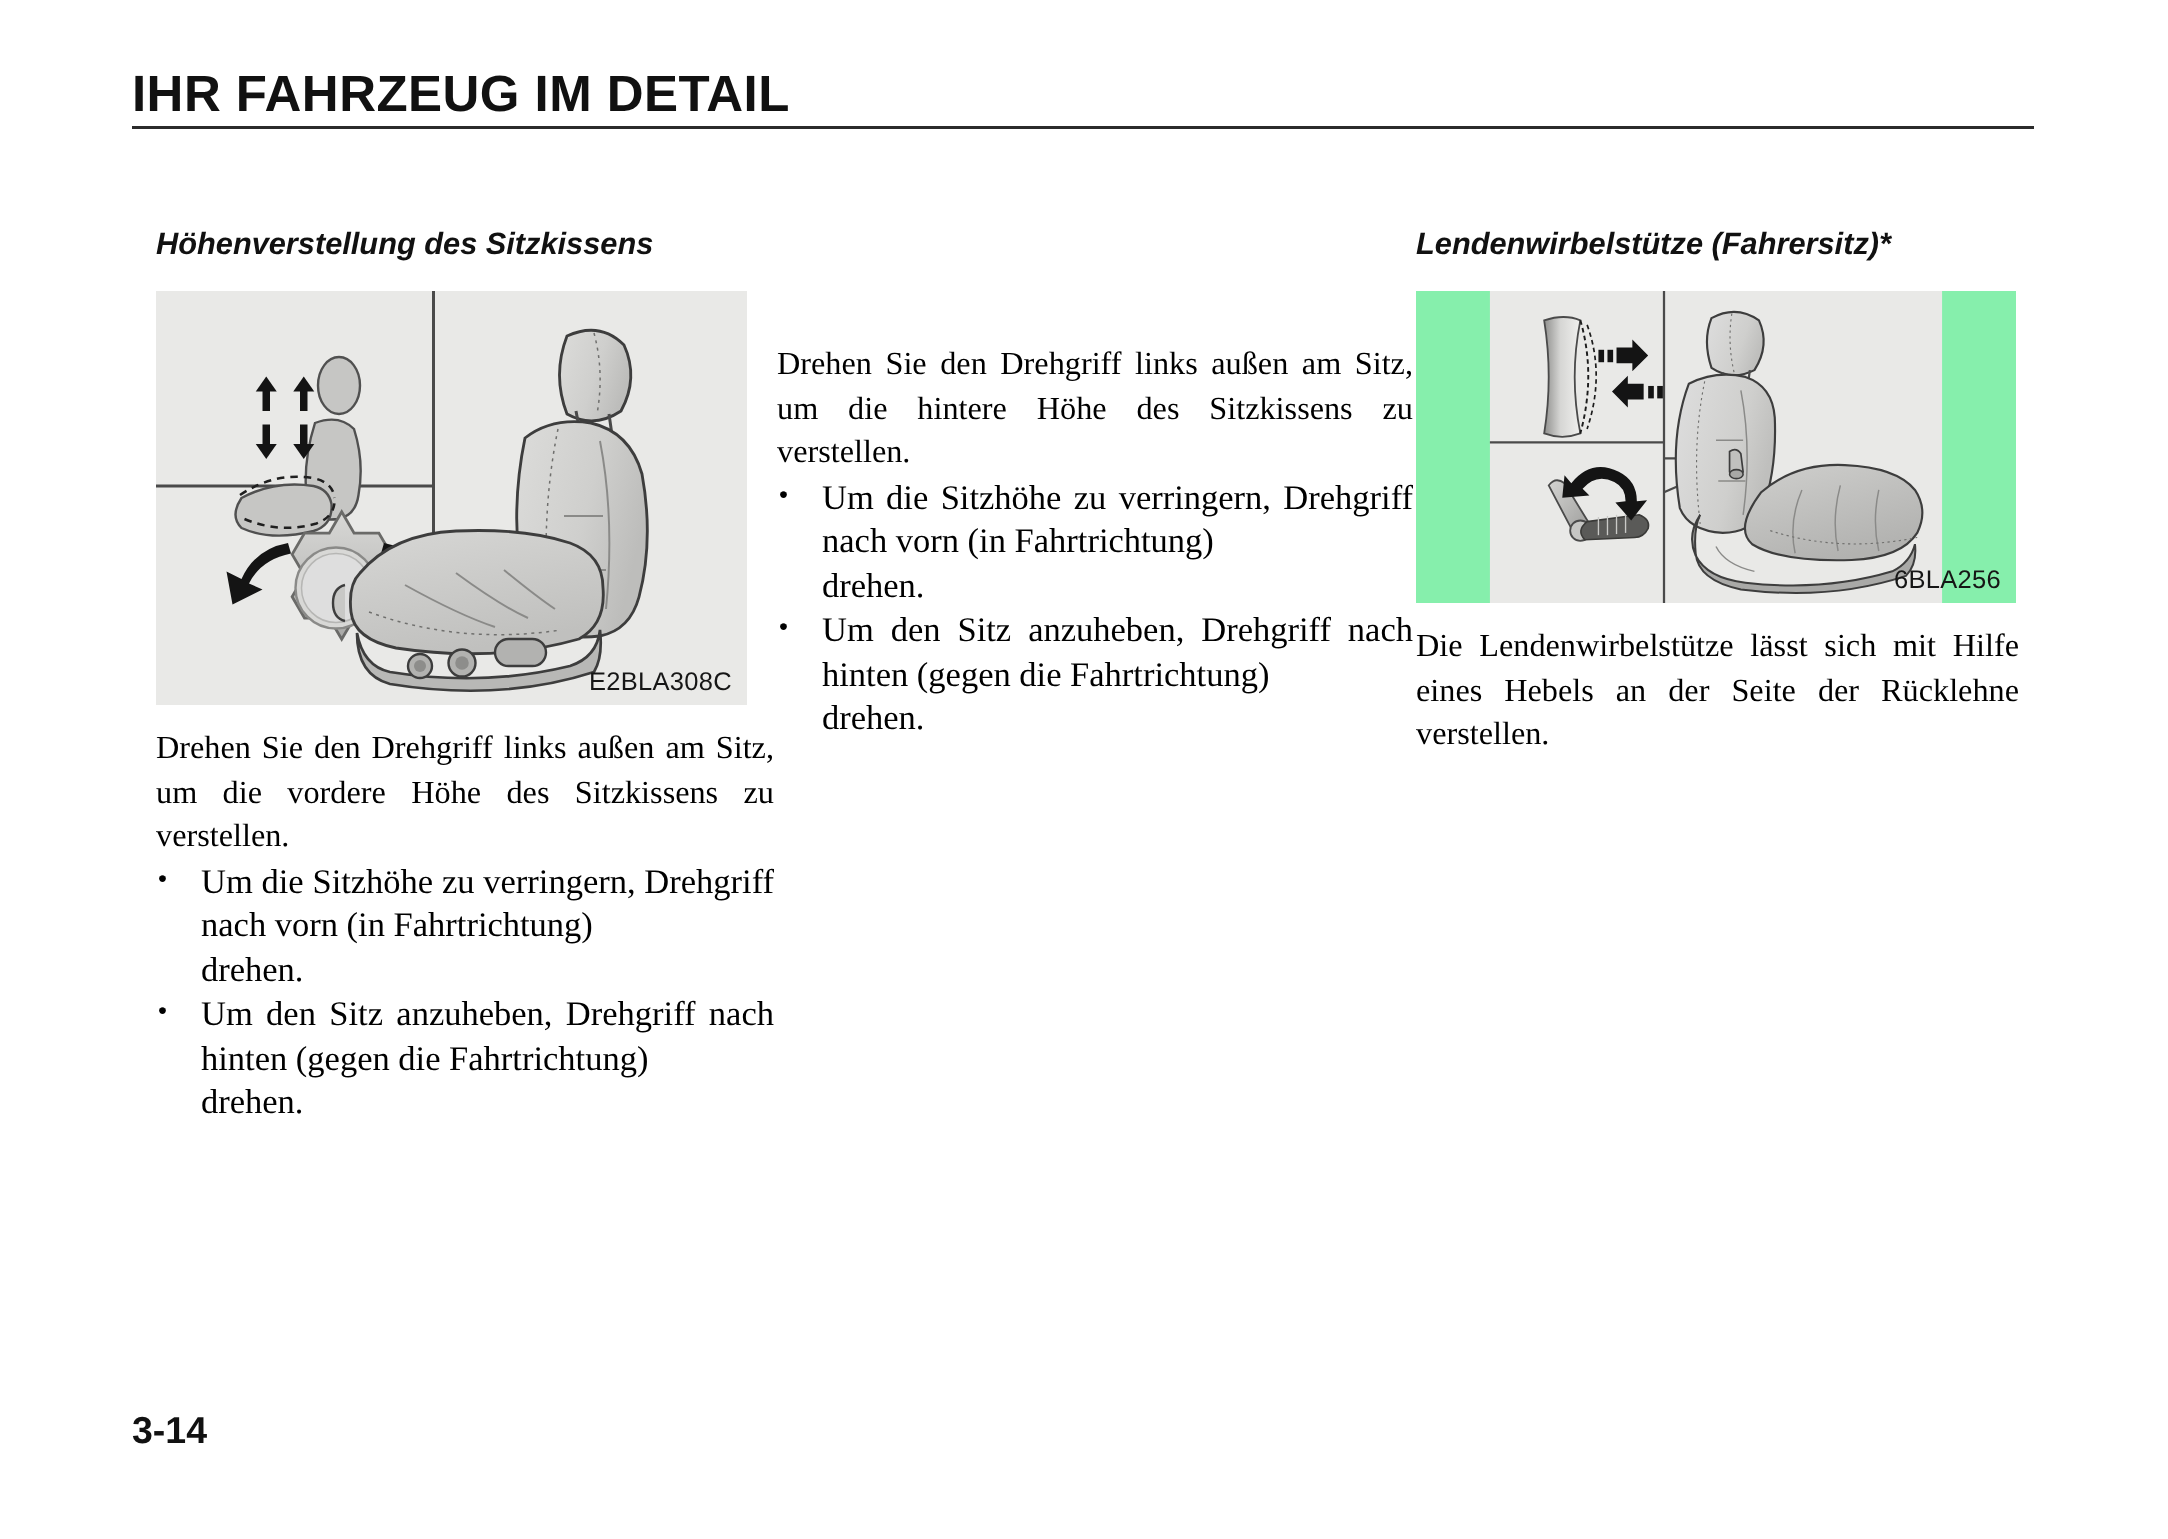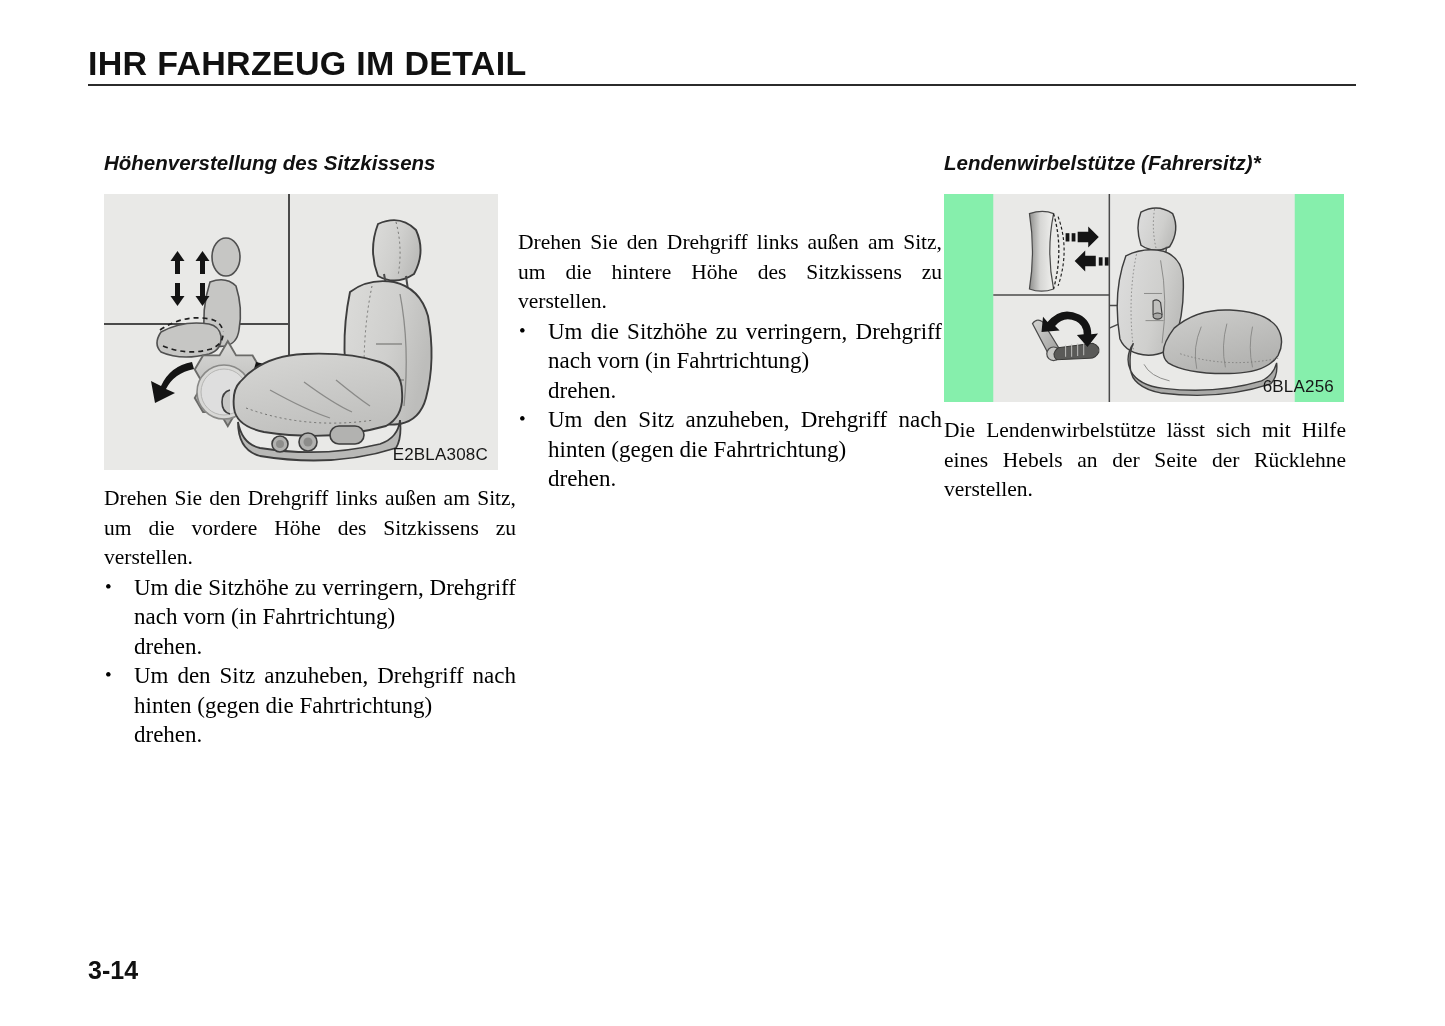--- a/index.html
+++ b/index.html
@@ -126,21 +126,20 @@
 
   
   .page-number {
     position: absolute;
     left: 88px;
     top: 940px;
     font-family: "Liberation Sans", sans-serif;
     font-weight: bold;
     font-size: 25px;
     color: #111111;
-    margin-top: 16px;
   }
 </style>
 </head>
 <body>
 
 <div class="page">
 
   <div class="page-header">
     <h1>IHR FAHRZEUG IM DETAIL</h1>
     <div class="header-rule"></div>

